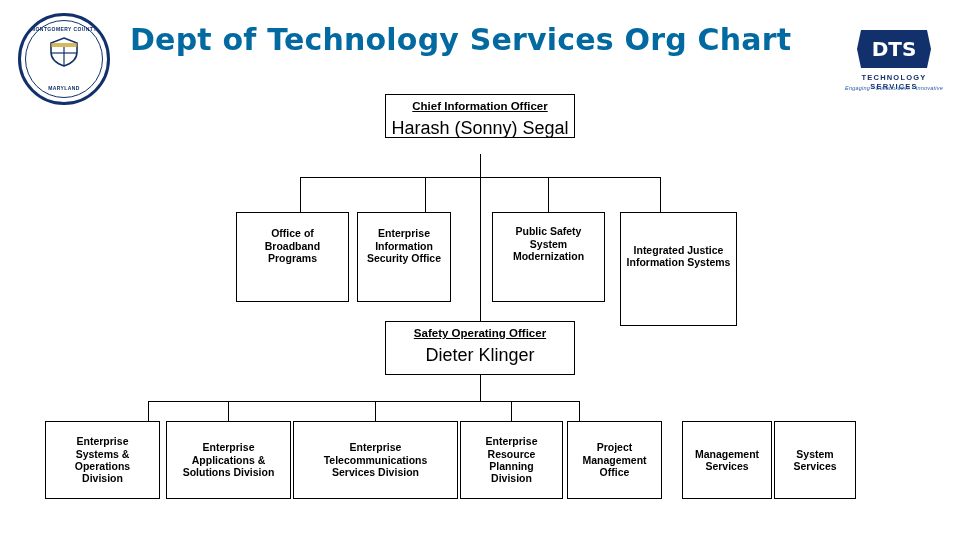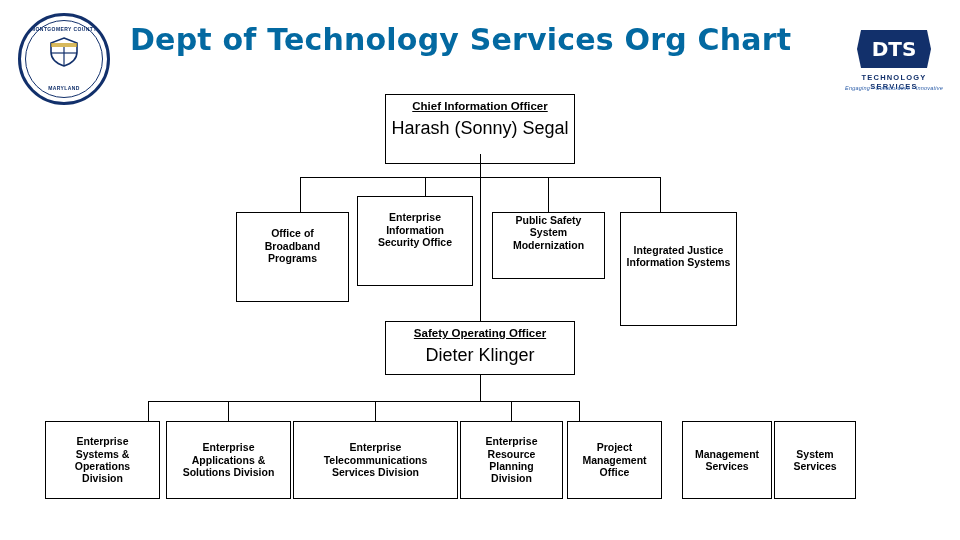--- a/index.html
+++ b/index.html
@@ -166,43 +166,43 @@
 
 <div class="dts-logo">
   <svg class="dts-mark" viewBox="0 0 78 42">
     <polygon points="6,2 72,2 76,21 72,40 6,40 2,21" fill="#12306b"></polygon>
     <text x="39" y="28" text-anchor="middle" font-family="DejaVu Sans, sans-serif" font-size="20" font-weight="bold" fill="#ffffff">DTS</text>
   </svg>
   <div class="dts-sub">TECHNOLOGY SERVICES</div>
   <div class="dts-tag">Engaging • Collaborative • Innovative</div>
 </div>
 
-<div class="node" style="left:385px; top:94px; width:190px; height:70px;">
+<div class="node" style="left:385px; top:94px; width:190px; height:44px;">
   <div class="title-line">Chief Information Officer</div>
   <div class="name-line">Harash (Sonny) Segal</div>
 </div>
 
 <div class="conn v" style="left:480px; top:154px; height:23px;"></div>
 <div class="conn h" style="left:300px; top:177px; width:360px;"></div>
 <div class="conn v" style="left:300px; top:177px; height:35px;"></div>
 <div class="conn v" style="left:425px; top:177px; height:35px;"></div>
 <div class="conn v" style="left:548px; top:177px; height:35px;"></div>
 <div class="conn v" style="left:660px; top:177px; height:35px;"></div>
 
 <div class="node" style="left:236px; top:212px; width:113px; height:90px; justify-content:center;">
   <div class="label" style="white-space:pre-line; margin-top:-22px;">Office of
 Broadband Programs</div>
 </div>
 
-<div class="node" style="left:357px; top:196px; width:116px; height:90px; justify-content:center;">
+<div class="node" style="left:357px; top:212px; width:94px; height:90px; justify-content:center;">
   <div class="label" style="white-space:pre-line; margin-top:-22px;">Enterprise Information
 Security Office</div>
 </div>
 
-<div class="node" style="left:492px; top:212px; width:113px; height:67px; justify-content:center;">
+<div class="node" style="left:492px; top:212px; width:113px; height:90px; justify-content:center;">
   <div class="label" style="white-space:pre-line; margin-top:-26px;">Public Safety
 System Modernization</div>
 </div>
 
 <div class="node" style="left:620px; top:212px; width:117px; height:114px; justify-content:center;">
   <div class="label" style="white-space:pre-line; margin-top:-26px;">Integrated Justice
 Information Systems</div>
 </div>
 
 <div class="conn v" style="left:480px; top:177px; height:144px;"></div>

